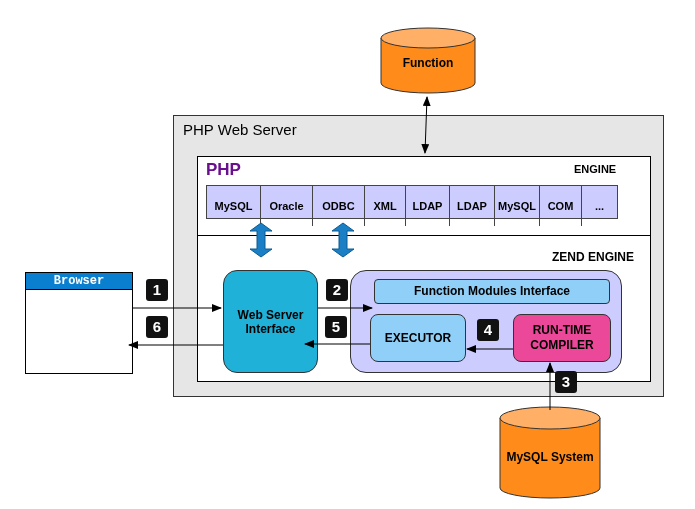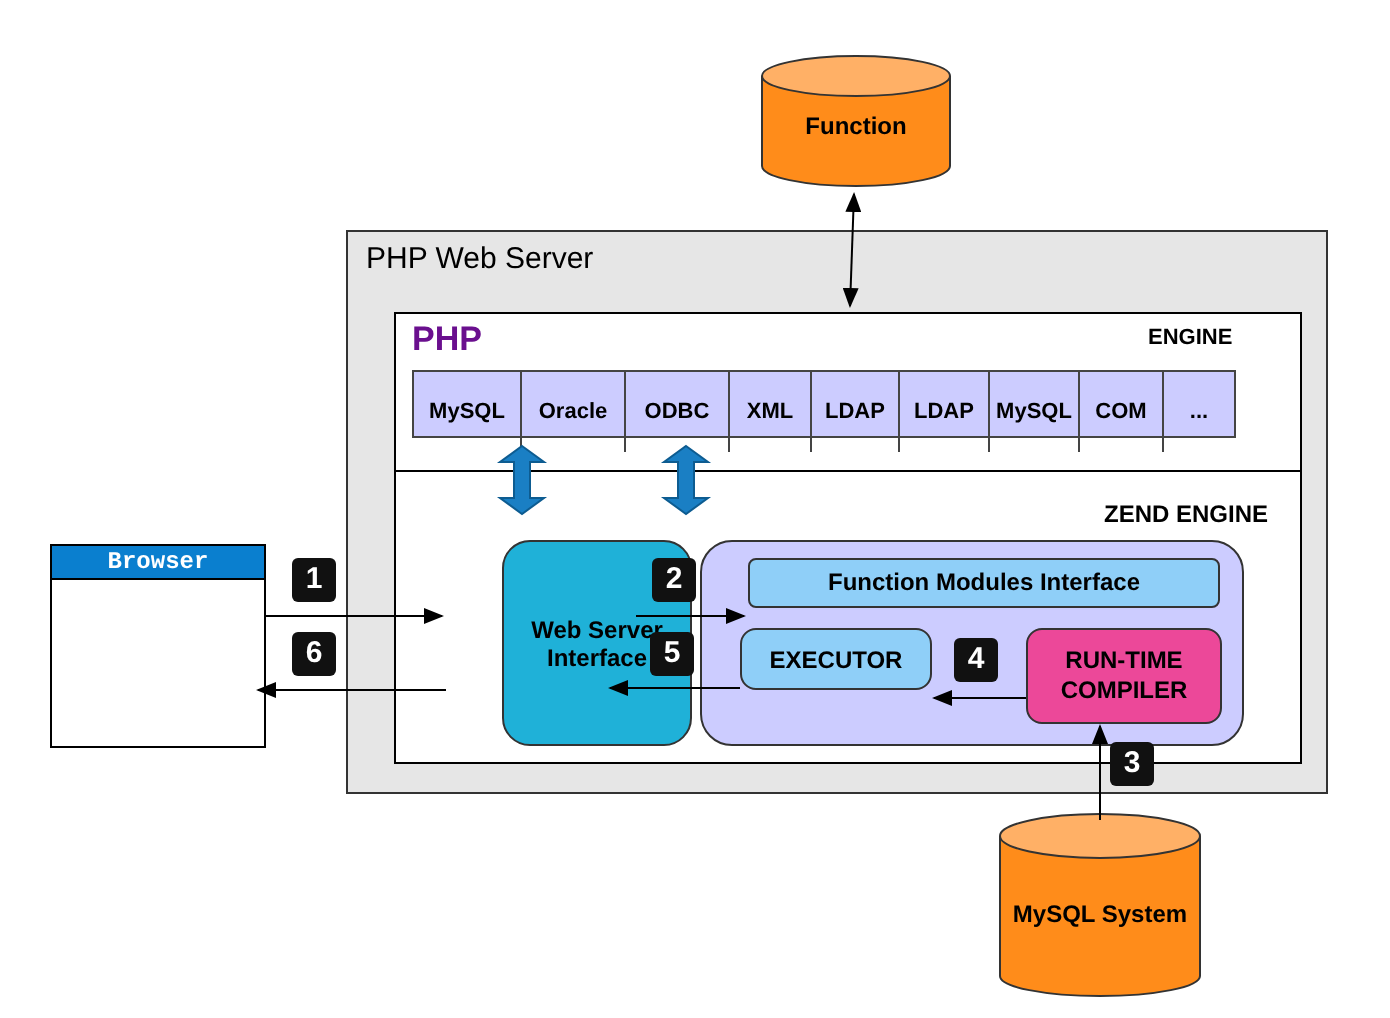--- a/index.html
+++ b/index.html
@@ -14,25 +14,25 @@
   #modules-label { left:574px; top:163px; font-size:11px; font-weight:bold; }
   #zend-label { left:552px; top:250px; font-size:12px; font-weight:bold; }
   #module-row { left:206px; top:185px; height:34px; display:flex; border:1px solid #444; background:#ccccff; }
   .mod { height:100%; display:flex; align-items:center; justify-content:center; font-size:11px; font-weight:bold;
          border-right:1px solid #444; padding:4px 3px; }
   .mod:last-child { border-right:none; }
   #browser { left:25px; top:272px; width:108px; height:102px; border:1px solid #000; background:#fff; }
   #browser-head { left:25px; top:272px; width:108px; height:18px; background:#0a7fcf; border:1px solid #000;
                   color:#fff; font-size:12px; font-weight:bold; text-align:center; line-height:16px;font-family:Liberation Mono, monospace; }
   #wsi { left:223px; top:270px; width:95px; height:103px; background:#1fb1d8; border:1px solid #333; border-radius:14px;
-         display:flex; align-items:center; justify-content:center; text-align:center; font-size:12px; font-weight:bold; line-height:14px;margin-left:28px; }
+         display:flex; align-items:center; justify-content:center; text-align:center; font-size:12px; font-weight:bold; line-height:14px; }
   #zend-box { left:350px; top:270px; width:272px; height:103px; background:#ccccff; border:1px solid #333; border-radius:16px; }
   #fmi { left:374px; top:279px; width:236px; height:25px; background:#8fcff8; border:1px solid #333; border-radius:4px;
          font-size:12px; font-weight:bold; text-align:center; line-height:23px; }
-  #executor { left:370px; top:314px; width:96px; height:31px; background:#8fcff8; border:1px solid #333; border-radius:8px;
+  #executor { left:370px; top:314px; width:96px; height:48px; background:#8fcff8; border:1px solid #333; border-radius:8px;
               display:flex; align-items:center; justify-content:center; font-size:12px; font-weight:bold; }
   #compiler { left:513px; top:314px; width:98px; height:48px; background:#ec4899; border:1px solid #333; border-radius:8px;
               display:flex; align-items:center; justify-content:center; text-align:center; font-size:12px; font-weight:bold; line-height:15px; }
   .badge { width:22px; height:22px; background:#111; color:#fff; font-size:15px; font-weight:bold; border-radius:3px;
            text-align:center; line-height:22px; }
   .cyl-label { font-size:12px; font-weight:bold; text-align:center; }
   svg { position:absolute; left:0; top:0; }
 </style>
 </head>
 <body>

